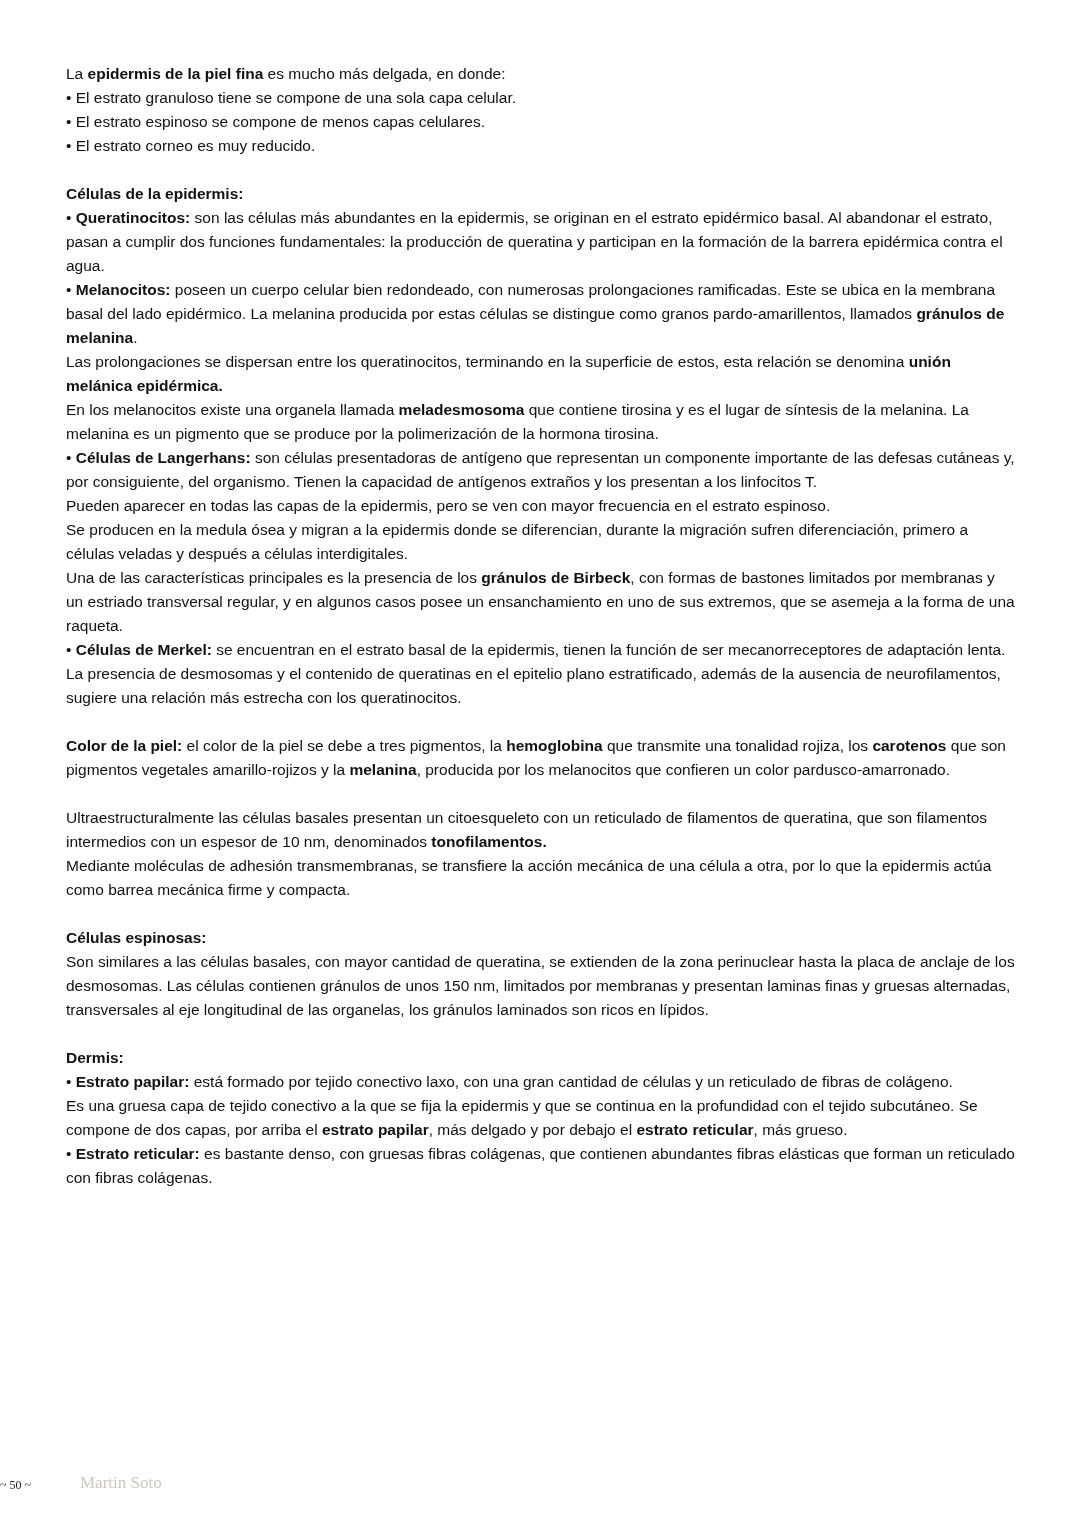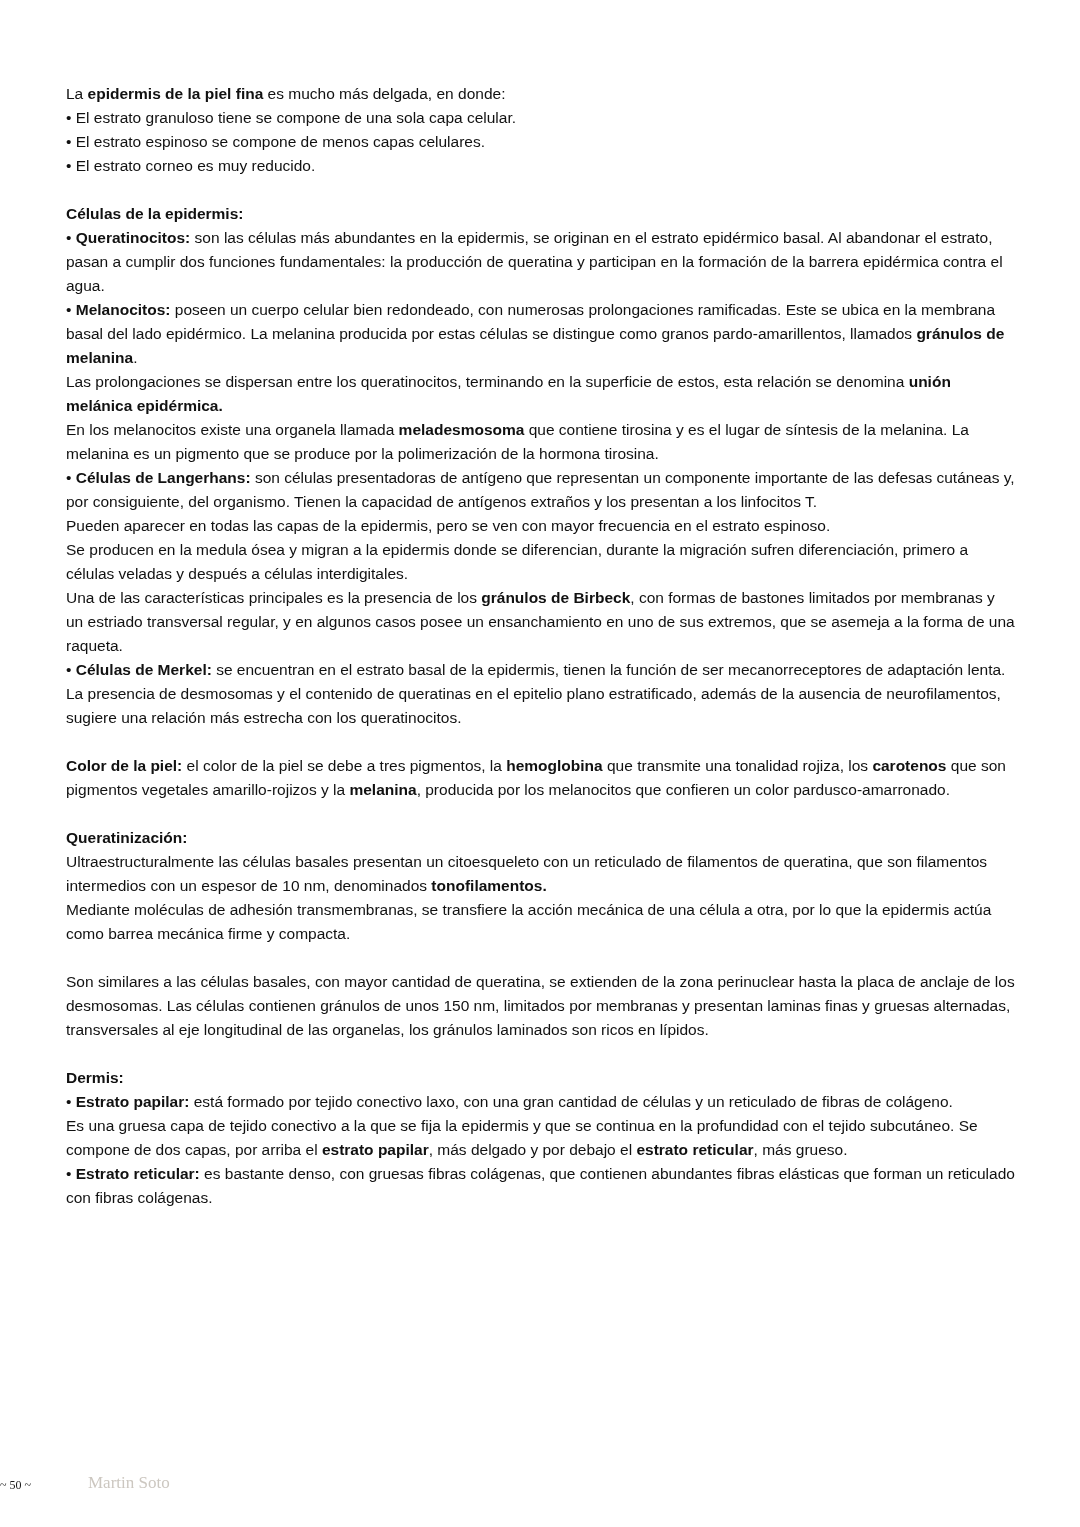--- a/index.html
+++ b/index.html
@@ -11,33 +11,32 @@
     background: #ffffff;
     font-family: "Liberation Sans", sans-serif;
     color: #111111;
     overflow: hidden;
   }
   .content {
     position: absolute;
     top: 62px;
     left: 66px;
     right: 64px;
-    margin-top: 20px;
   }
   .block {
     font-size: 15.5px;
     line-height: 24px;
     font-weight: normal;
     word-spacing: normal;
   }
   .block strong { font-weight: bold; }
   .block.spacer { height: 24px; }
   .footer-author {
     position: absolute;
-    left: 88px;
+    left: 80px;
     bottom: 34px;
     font-family: "Liberation Serif", serif;
     font-size: 17px;
     color: #ccc7c0;
     text-align: right;
   }
   .footer-page {
     position: absolute;
     left: 0;
     right: 0;
@@ -64,24 +63,24 @@
       <div class="block p"><span>Las prolongaciones se dispersan entre los queratinocitos, terminando en la superficie de estos, esta relación se denomina </span><strong>unión melánica epidérmica.</strong></div>
       <div class="block p"><span>En los melanocitos existe una organela llamada </span><strong>meladesmosoma</strong><span> que contiene tirosina y es el lugar de síntesis de la melanina. La melanina es un pigmento que se produce por la polimerización de la hormona tirosina.</span></div>
       <div class="block p"><span>• </span><strong>Células de Langerhans:</strong><span> son células presentadoras de antígeno que representan un componente importante de las defesas cutáneas y, por consiguiente, del organismo. Tienen la capacidad de antígenos extraños y los presentan a los linfocitos T.</span></div>
       <div class="block p"><span>Pueden aparecer en todas las capas de la epidermis, pero se ven con mayor frecuencia en el estrato espinoso.</span></div>
       <div class="block p"><span>Se producen en la medula ósea y migran a la epidermis donde se diferencian, durante la migración sufren diferenciación, primero a células veladas y después a células interdigitales.</span></div>
       <div class="block p"><span>Una de las características principales es la presencia de los </span><strong>gránulos de Birbeck</strong><span>, con formas de bastones limitados por membranas y un estriado transversal regular, y en algunos casos posee un ensanchamiento en uno de sus extremos, que se asemeja a la forma de una raqueta.</span></div>
       <div class="block p"><span>• </span><strong>Células de Merkel:</strong><span> se encuentran en el estrato basal de la epidermis, tienen la función de ser mecanorreceptores de adaptación lenta. La presencia de desmosomas y el contenido de queratinas en el epitelio plano estratificado, además de la ausencia de neurofilamentos, sugiere una relación más estrecha con los queratinocitos.</span></div>
       <div class="block spacer"></div>
       <div class="block p"><strong>Color de la piel:</strong><span> el color de la piel se debe a tres pigmentos, la </span><strong>hemoglobina</strong><span> que transmite una tonalidad rojiza, los </span><strong>carotenos</strong><span> que son pigmentos vegetales amarillo-rojizos y la </span><strong>melanina</strong><span>, producida por los melanocitos que confieren un color pardusco-amarronado.</span></div>
       <div class="block spacer"></div>
-      <div class="block p"><strong>Queratinización:</strong></div>
       <div class="block p"><span>Ultraestructuralmente las células basales presentan un citoesqueleto con un reticulado de filamentos de queratina, que son filamentos intermedios con un espesor de 10 nm, denominados </span><strong>tonofilamentos.</strong></div>
       <div class="block p"><span>Mediante moléculas de adhesión transmembranas, se transfiere la acción mecánica de una célula a otra, por lo que la epidermis actúa como barrea mecánica firme y compacta.</span></div>
       <div class="block spacer"></div>
+      <div class="block p"><strong>Células espinosas:</strong></div>
       <div class="block p"><span>Son similares a las células basales, con mayor cantidad de queratina, se extienden de la zona perinuclear hasta la placa de anclaje de los desmosomas. Las células contienen gránulos de unos 150 nm, limitados por membranas y presentan laminas finas y gruesas alternadas, transversales al eje longitudinal de las organelas, los gránulos laminados son ricos en lípidos.</span></div>
       <div class="block spacer"></div>
       <div class="block p"><strong>Dermis:</strong></div>
       <div class="block p"><span>• </span><strong>Estrato papilar:</strong><span> está formado por tejido conectivo laxo, con una gran cantidad de células y un reticulado de fibras de colágeno.</span></div>
       <div class="block p"><span>Es una gruesa capa de tejido conectivo a la que se fija la epidermis y que se continua en la profundidad con el tejido subcutáneo. Se compone de dos capas, por arriba el </span><strong>estrato papilar</strong><span>, más delgado y por debajo el </span><strong>estrato reticular</strong><span>, más grueso.</span></div>
       <div class="block p"><span>• </span><strong>Estrato reticular:</strong><span> es bastante denso, con gruesas fibras colágenas, que contienen abundantes fibras elásticas que forman un reticulado con fibras colágenas.</span></div>
     </div>
   <div class="footer-author">Martin Soto</div>
   <div class="footer-page">~ 50 ~</div>
 </div>

